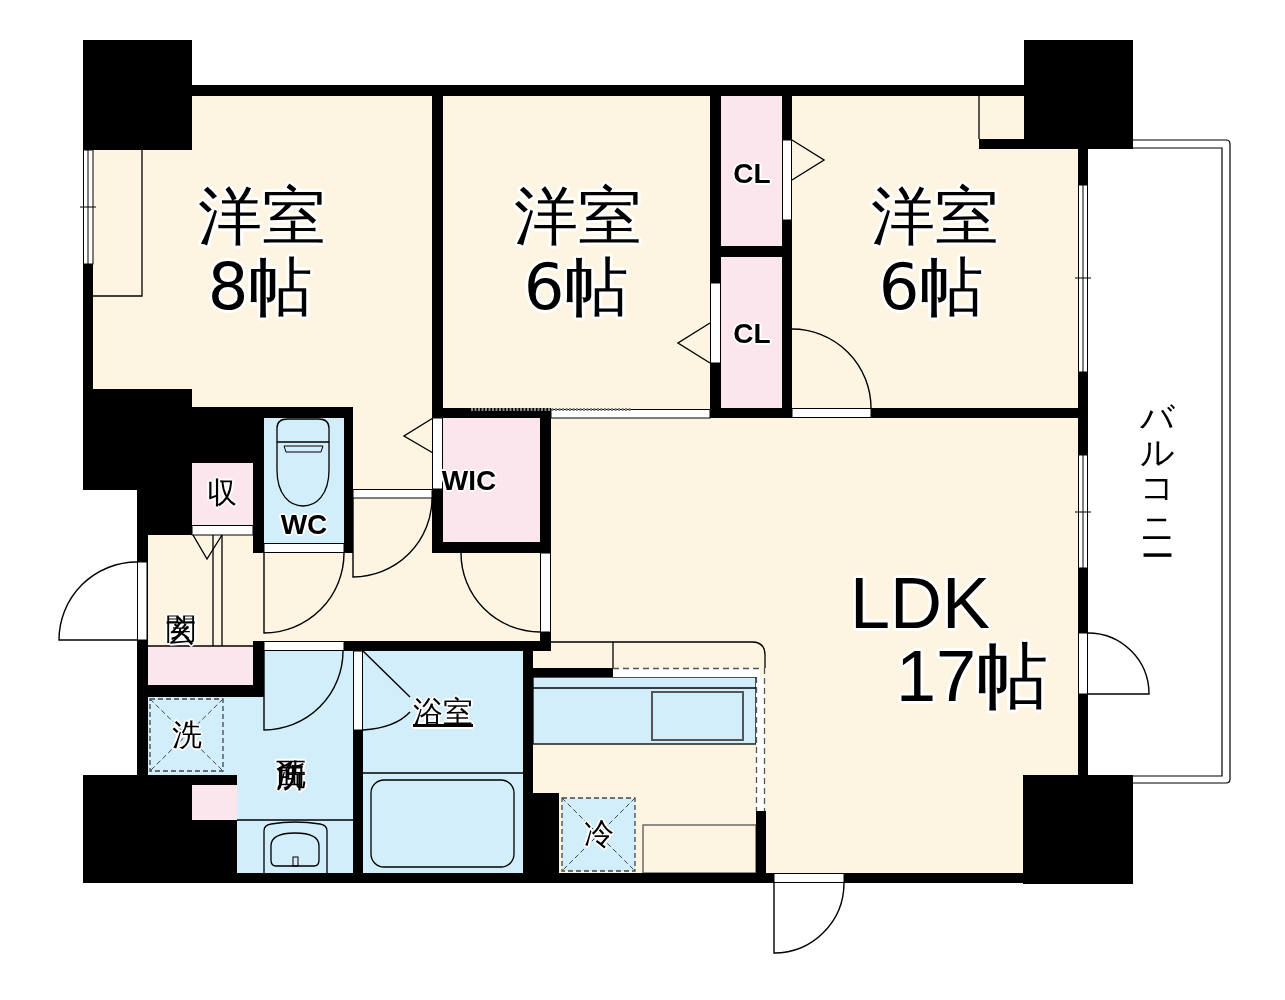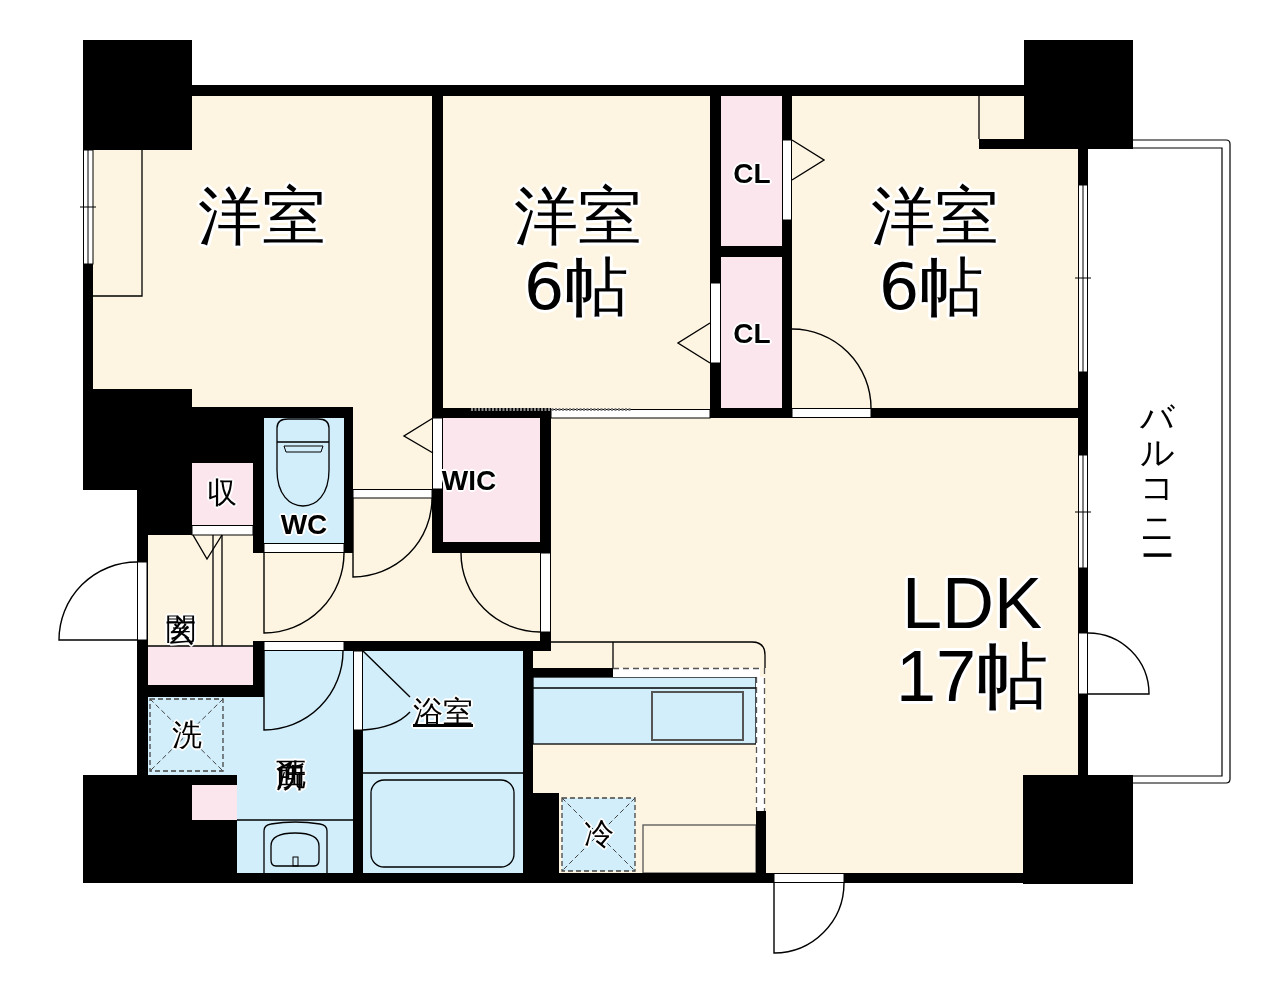--- a/index.html
+++ b/index.html
@@ -196,28 +196,29 @@
     <path d="M193,535 L207,559 L222,535"></path>
   </g>
 
   <g fill="none" stroke="#000" stroke-width="1.2">
     <path d="M1133,140 L1226,140 Q1230,140 1230,144 L1230,779 Q1230,783 1226,783 L1133,783"></path>
     <path d="M1133,148 L1222,148 L1222,776 L1133,776"></path>
   </g>
 </svg>
 
 <div class="lbl big" style="left:262px; top:216px;">洋室</div>
+<div class="lbl big" style="left:260px; top:287px;">8帖</div>
 
 <div class="lbl big" style="left:578px; top:216px;">洋室</div>
 <div class="lbl big" style="left:576px; top:287px;">6帖</div>
 
 <div class="lbl big" style="left:935px; top:216px;">洋室</div>
 <div class="lbl big" style="left:931px; top:287px;">6帖</div>
 
-<div class="lbl ldk" style="left:972px; top:603px;text-align:right;">LDK</div>
+<div class="lbl ldk" style="left:920px; top:603px;text-align:right;">LDK</div>
 <div class="lbl ldk" style="left:972px; top:676px;">17帖</div>
 
 <div class="lbl small" style="left:752px; top:174px;">CL</div>
 <div class="lbl small" style="left:752px; top:334px;">CL</div>
 <div class="lbl small" style="left:469px; top:481px;">WIC</div>
 <div class="lbl mid" style="left:222px; top:493px;">収</div>
 
 <div class="lbl small" style="left:304px; top:525px;">WC</div>
 <div class="lbl mid vert" style="left:181px; top:591px;">玄関</div>
 <div class="lbl mid vert" style="left:291px; top:737px;">洗面所</div>

